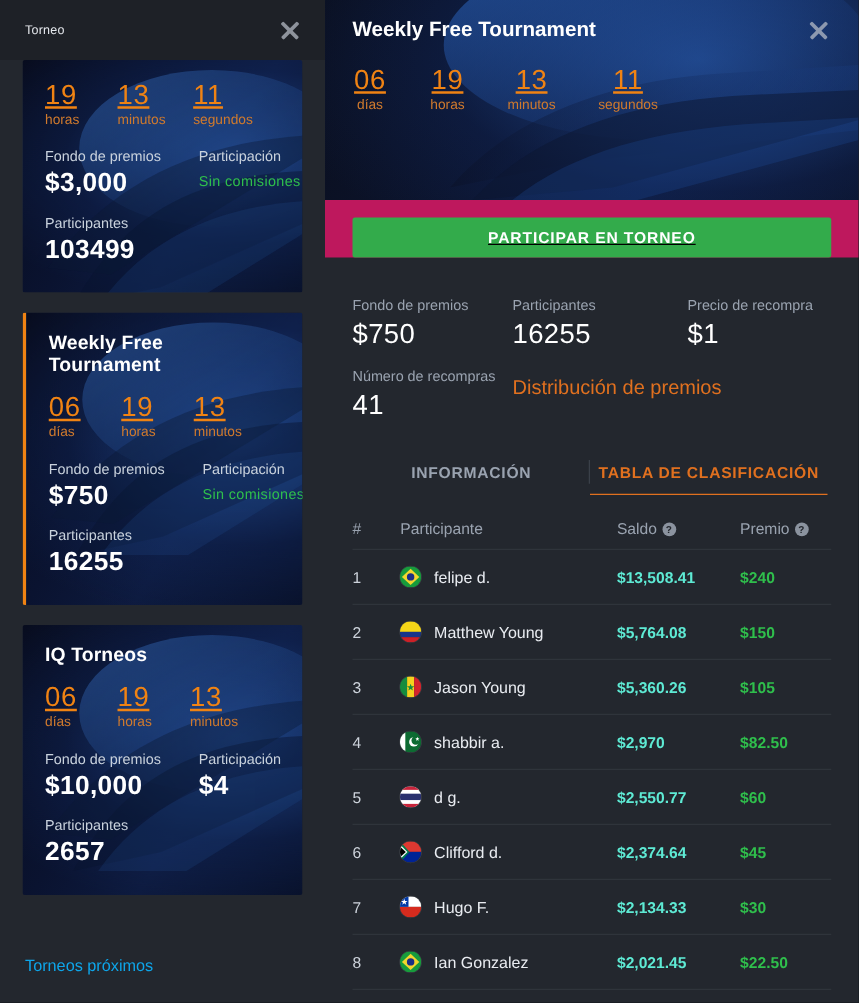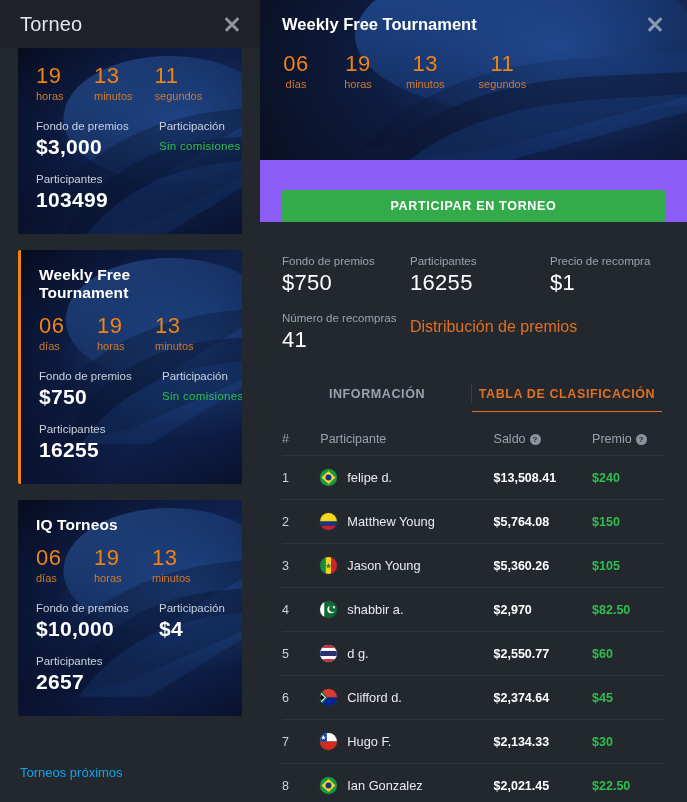--- a/index.html
+++ b/index.html
@@ -18,21 +18,21 @@
     display: flex; flex-direction: column;
     flex: 0 0 260px;
     position: relative;
   }
   .sidebar-header {
     height: 48px; flex: 0 0 48px;
     display: flex; align-items: center; justify-content: space-between;
     padding: 0 18px 0 20px;
     background: #1e2127;
   }
-  .sidebar-title { color: #e4e7ec; font-size: 20px; letter-spacing: .2px; }
+  .sidebar-title { color: #e4e7ec; font-size: 10px; letter-spacing: .2px; }
   .x-btn {
     width: 20px; height: 20px; position: relative; cursor: pointer;
     opacity: .72;
   }
   .x-btn::before, .x-btn::after {
     content:""; position:absolute; left:1px; top:9px;
     width:18px; height:2.6px; background:#b9bfc9; border-radius:1px;
   }
   .x-btn::before { transform: rotate(45deg); }
   .x-btn::after  { transform: rotate(-45deg); }
@@ -56,21 +56,21 @@
   .tcard-inner { position: relative; padding: 16px 18px 22px 18px; }
 
   .card-name {
     color: #ffffff; font-size: 15.5px; font-weight: bold;
     margin-bottom: 12px; letter-spacing: .1px;
   }
   .countdown { display: flex; gap: 22px; margin-bottom: 18px; }
   .cd-unit { min-width: 36px; }
   .cd-num {
     color: #f08313; font-size: 22px; line-height: 1.05;
-    font-weight: 400; letter-spacing: .5px;
+    font-weight: 400; letter-spacing: .5px; text-decoration: underline;
   }
   .cd-lbl { color: #d07a2d; font-size: 11px; margin-top: 3px; }
 
   .kv-row { display: flex; margin-bottom: 14px; }
   .kv { flex: 0 0 auto; }
   .kv.first { width: 123px; }
   .k { color: #c9d2dd; font-size: 11.5px; margin-bottom: 3px; }
   .v { color: #ffffff; font-size: 21px; font-weight: 700; letter-spacing: .3px; }
   .v.free { color: #2fbf4c; font-size: 11.5px; font-weight: 400; padding-top: 5px; }
 
@@ -106,21 +106,21 @@
     position: relative;
     display: flex; align-items: flex-start;
     padding: 18px 22px 0 22px;
   }
   .finaliza { color: #9aa3b0; font-size: 11.5px; padding-top: 26px; width: 112px; }
   .hero-cd { display: flex; gap: 34px; }
   .hero-cd .cd-unit { text-align: center; min-width: 28px; }
   .hero-cd .cd-num { font-size: 22px; }
   .hero-cd .cd-lbl { font-size: 11px; }
 
-  .cta-wrap { padding: 30px 22px 0 22px; background: #8b5cf6; }
+  .cta-wrap { padding: 14px 22px 0 22px; background: #be185d; text-decoration: underline; }
   .cta {
     display: block; width: 100%; height: 32px;
     background: #33ab4b; border: none; border-radius: 2px;
     color: #ffffff; font-size: 12.5px; font-weight: bold;
     letter-spacing: .7px; cursor: pointer;
     font-family: "Liberation Sans", sans-serif;
   }
   .divider { height: 1px; background: #33383f; margin: 17px 22px 0 22px; }
 
   .stats { padding: 16px 22px 0 22px; }
@@ -168,21 +168,21 @@
     display: inline-block; width: 11px; height: 11px; border-radius: 50%;
     background: #8b939f; color: #23272e; font-size: 8px; font-weight: bold;
     text-align: center; line-height: 11px; margin-left: 4px;
     vertical-align: 1px; cursor: pointer;
   }
   .flag {
     width: 17px; height: 17px; border-radius: 50%; flex: 0 0 17px;
     overflow: hidden; position: relative; box-shadow: 0 0 0 .5px rgba(255,255,255,.12);
   }
   .pname { color: #e9ecf1; font-size: 12.8px; text-align: right; }
-  .saldo { color: #ffffff; font-size: 12.5px; font-weight: bold; }
+  .saldo { color: #5eead4; font-size: 12.5px; font-weight: bold; }
   .prem  { color: #2fbf4c; font-size: 12.5px; font-weight: bold; }
   .rank-n { color: #cdd3db; font-size: 12.5px; }
 </style>
 </head>
 <body>
 
 <div id="app">
 
   <aside class="sidebar">
     <div class="sidebar-header">

